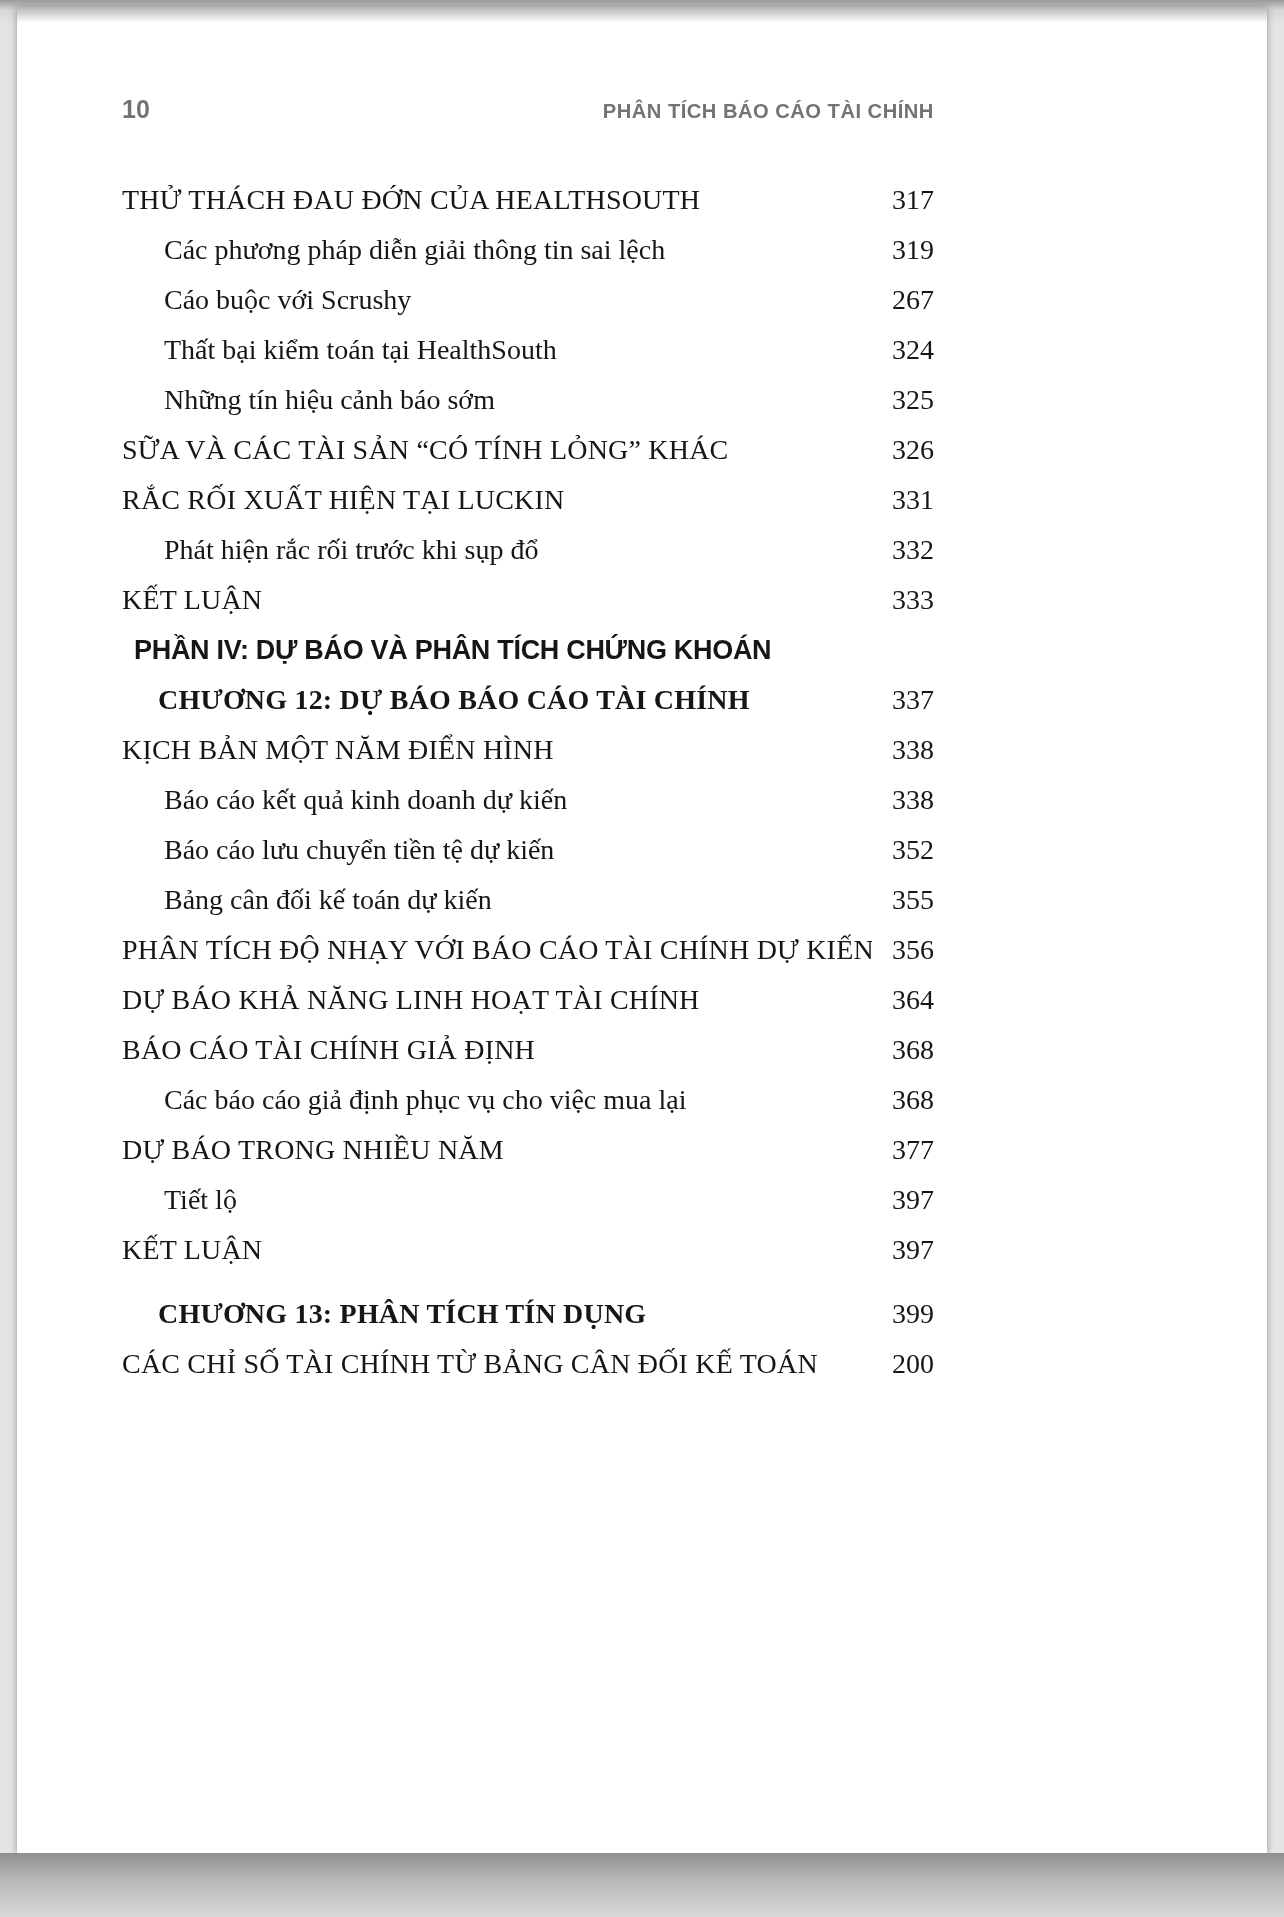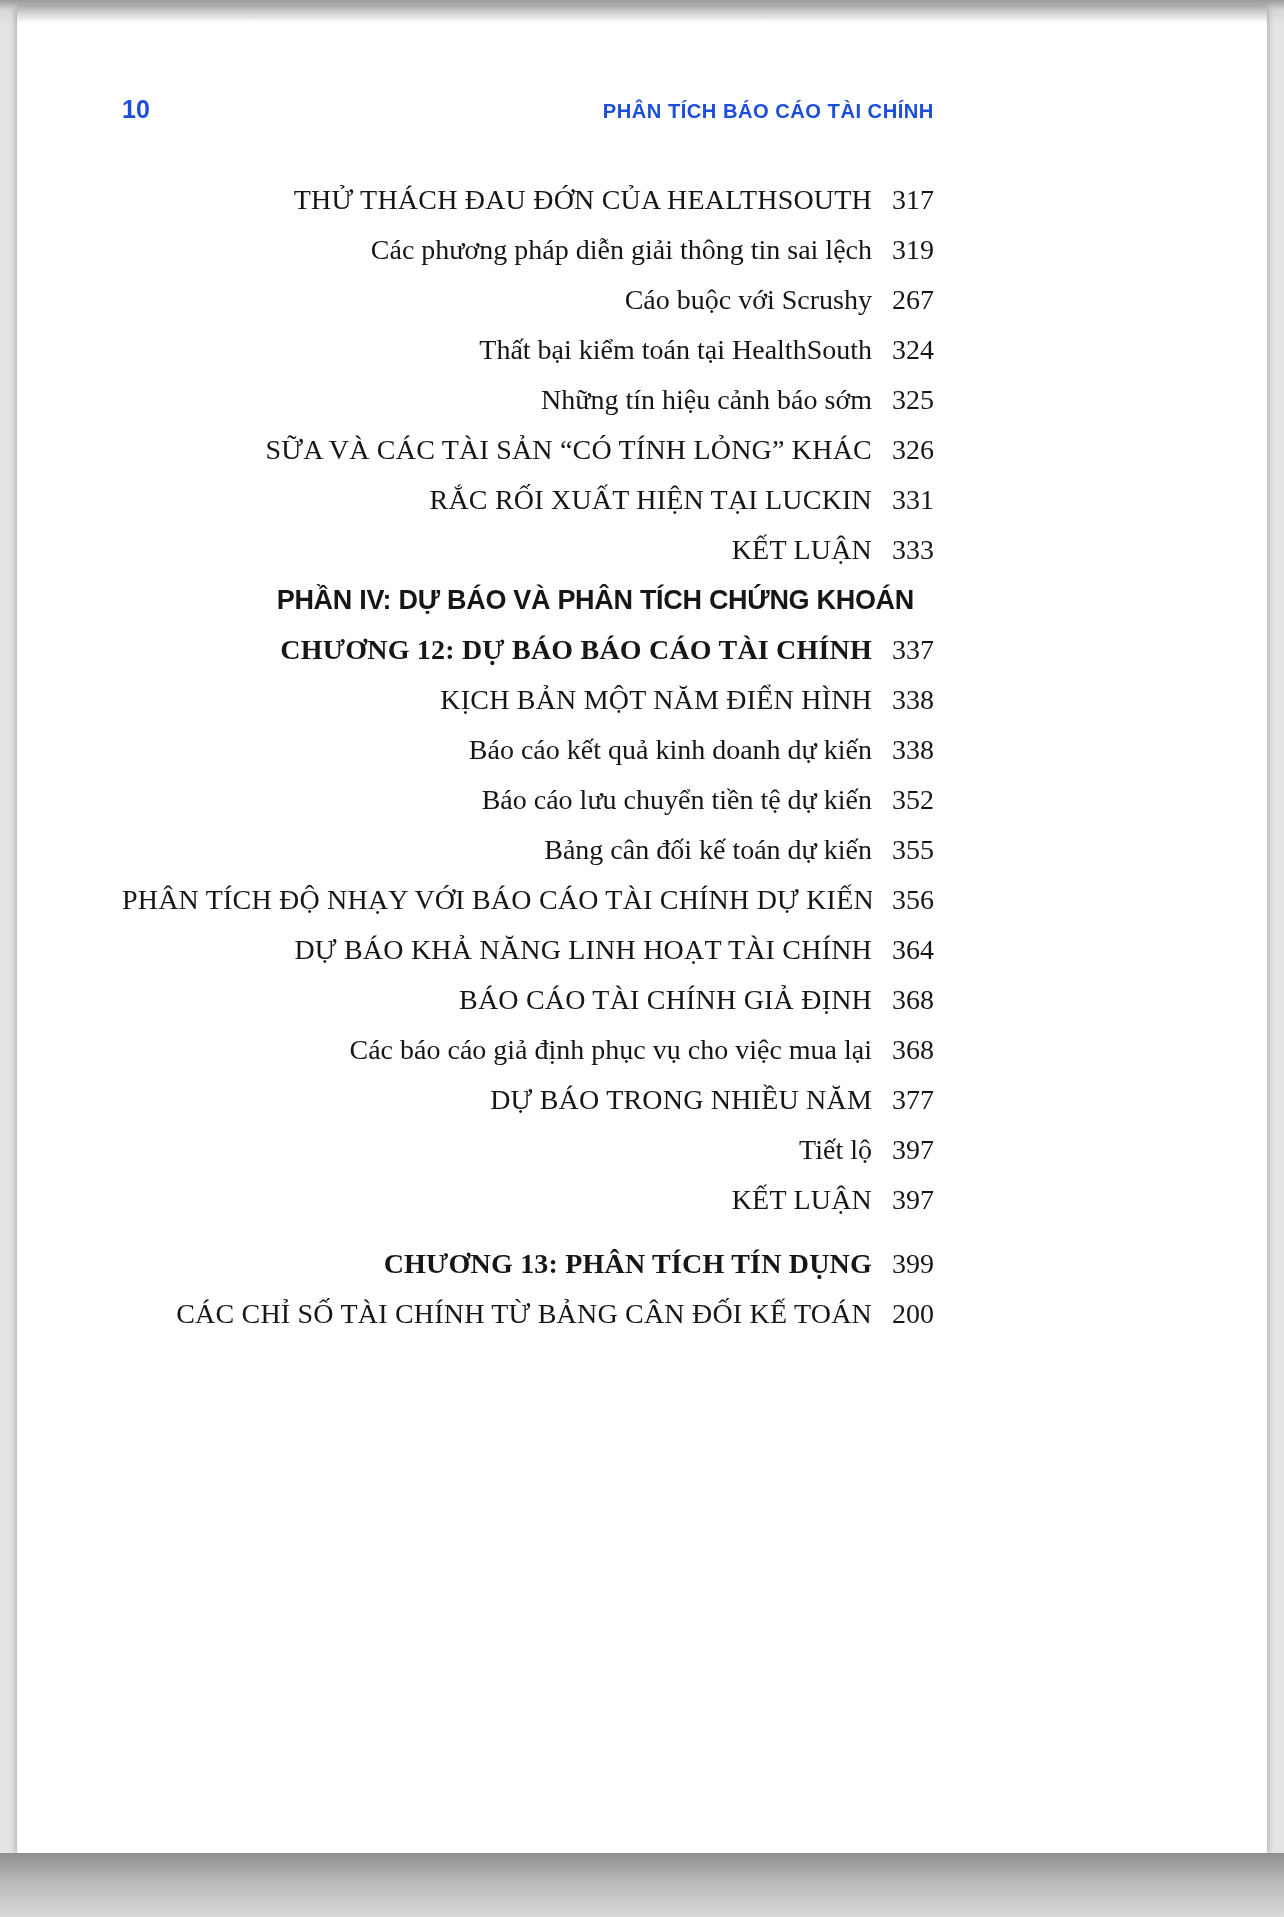--- a/index.html
+++ b/index.html
@@ -45,21 +45,21 @@
   .header {
     position: absolute;
     top: 88px;
     left: 105px;
     width: 812px;
     display: flex;
     justify-content: space-between;
     align-items: baseline;
     font-family: "Liberation Sans", "DejaVu Sans", sans-serif;
     font-weight: 700;
-    color: #1d4ed8;
+    color: #737373;
   }
   .folio {
     font-size: 25px;
     letter-spacing: 0px;
   }
   .running-title {
     font-size: 21px;
     letter-spacing: 0.5px;
     transform: scaleX(0.96);
     transform-origin: right center;
@@ -73,21 +73,21 @@
     width: 812px;
     color: #161616;
   }
   .row {
     display: flex;
     justify-content: space-between;
     align-items: baseline;
     line-height: 50px;
     white-space: nowrap;
   }
-  .row .label { flex: 1 1 auto; overflow: hidden; text-align: right; }
+  .row .label { flex: 1 1 auto; overflow: hidden; }
   .row .pagenum {
     flex: 0 0 auto;
     padding-left: 20px;
     font-size: 28px;
     font-family: "Liberation Serif", "DejaVu Serif", serif;
     font-weight: 400;
     text-align: right;
   }
   .row.l1 .label {
     font-size: 28px;
@@ -146,20 +146,24 @@
           <span class="pagenum">325</span>
         </div>
         <div class="row l1">
           <span class="label">SỮA VÀ CÁC TÀI SẢN “CÓ TÍNH LỎNG” KHÁC</span>
           <span class="pagenum">326</span>
         </div>
         <div class="row l1">
           <span class="label">RẮC RỐI XUẤT HIỆN TẠI LUCKIN</span>
           <span class="pagenum">331</span>
         </div>
+        <div class="row l2">
+          <span class="label">Phát hiện rắc rối trước khi sụp đổ</span>
+          <span class="pagenum">332</span>
+        </div>
         <div class="row l1">
           <span class="label">KẾT LUẬN</span>
           <span class="pagenum">333</span>
         </div>
         <div class="row part">
           <span class="label">PHẦN IV: DỰ BÁO VÀ PHÂN TÍCH CHỨNG KHOÁN</span>
           <span class="pagenum"></span>
         </div>
         <div class="row chapter">
           <span class="label">CHƯƠNG 12: DỰ BÁO BÁO CÁO TÀI CHÍNH</span>

